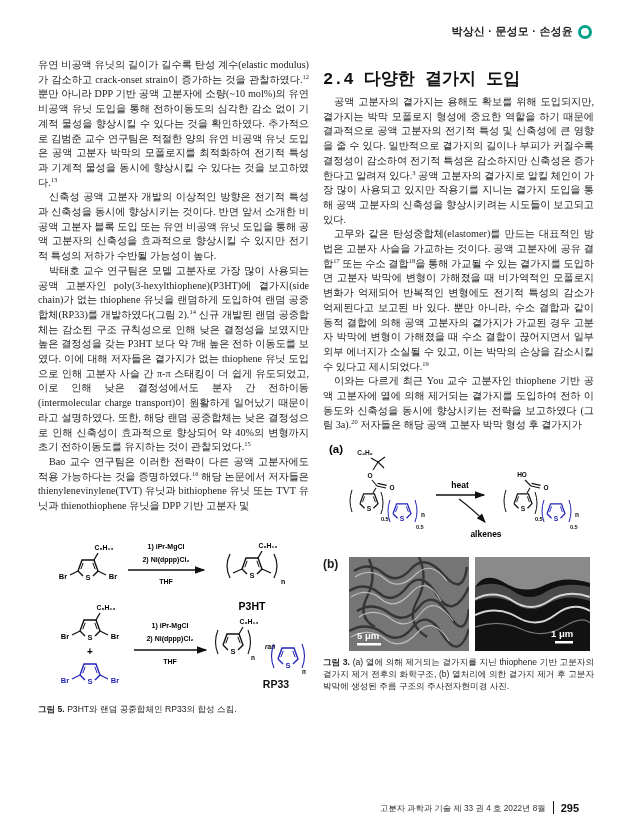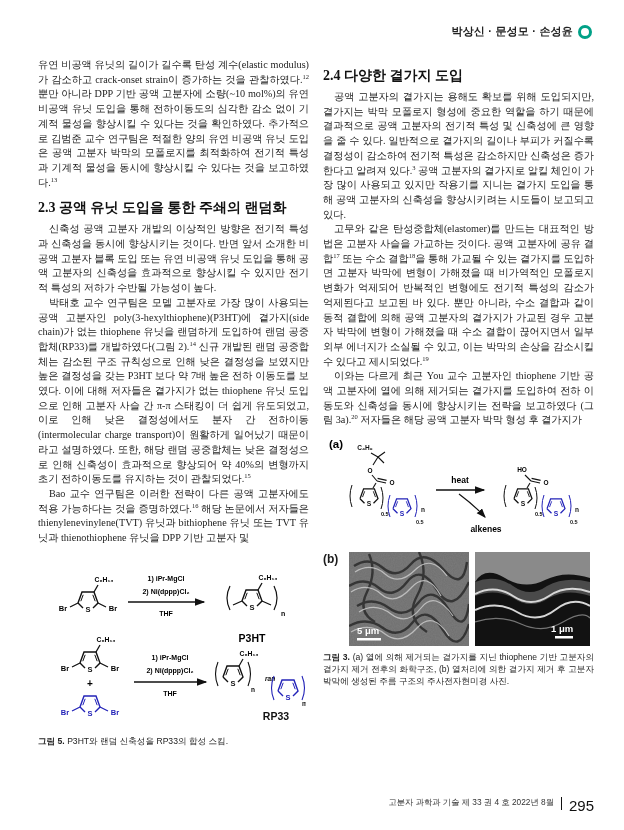--- a/index.html
+++ b/index.html
@@ -7,53 +7,52 @@
         font-family:"Liberation Serif","DejaVu Serif",serif;color:#1b1b1b;}
   .header{position:absolute;top:24px;right:32px;display:flex;align-items:center;gap:5px;
           font-family:"Liberation Sans","DejaVu Sans",sans-serif;}
   .authors{font-size:11px;font-weight:bold;color:#222;letter-spacing:0.2px;}
   .author-dot{width:8px;height:8px;border:3px solid #00a187;border-radius:50%;display:inline-block;}
   .columns{position:absolute;top:58px;left:38px;width:556px;display:flex;gap:14px;}
   .col{width:271px;}
   p.body{font-size:10.2px;line-height:14.7px;text-align:justify;margin:0;word-break:break-word;}
   p.indent{text-indent:11px;}
   sup{font-size:6.5px;line-height:0;}
-  h2.sec{font-family:Liberation Serif, serif;font-size:14px;font-weight:bold;
+  h2.sec{font-family:Liberation Mono, monospace;font-size:17px;font-weight:bold;
          margin:9px 0 5px 0;color:#111;}
   figure{margin:0;padding:0;}
   .figwrap2{margin-top:8px;}
   .figwrap3{margin-top:4px;}
   figcaption{font-family:"Liberation Sans","DejaVu Sans",sans-serif;font-size:8.6px;line-height:12px;
              color:#222;text-align:justify;margin-top:5px;}
   figcaption b{font-weight:bold;}
   .sem-row{display:flex;align-items:flex-start;gap:6px;margin-top:4px;}
   .b-label{font-family:"Liberation Sans","DejaVu Sans",sans-serif;font-weight:bold;font-size:12px;width:20px;flex:0 0 auto;}
-  .footer{position:absolute;bottom:16px;right:30px;display:flex;align-items:flex-start;
+  .footer{position:absolute;bottom:16px;right:45px;display:flex;align-items:flex-end;
           font-family:"Liberation Sans","DejaVu Sans",sans-serif;}
   .journal{font-size:8.3px;color:#333;}
   .fsep{width:1px;height:13px;background:#111;margin:0 7px;}
-  .pageno{font-size:15px;font-weight:normal;color:#111;}
+  .pageno{font-size:11px;font-weight:bold;color:#111;}
   svg text{font-family:"Liberation Sans","DejaVu Sans",sans-serif;}
 </style>
 </head>
 <body>
 
 <div class="page">
 
   <div class="header">
     <span class="authors">박상신 · 문성모 · 손성윤</span>
     <span class="author-dot"></span>
   </div>
 
   <div class="columns">
 
     <div class="col">
       <p class="body"><span>유연 비공액 유닛의 길이가 길수록 탄성 계수(elastic modulus)가 감소하고 crack-onset strain이 증가하는 것을 관찰하였다.</span><sup>12</sup><span> 뿐만 아니라 DPP 기반 공액 고분자에 소량(~10 mol%)의 유연 비공액 유닛 도입을 통해 전하이동도의 심각한 감소 없이 기계적 물성을 향상시킬 수 있다는 것을 확인하였다. 추가적으로 김범준 교수 연구팀은 적절한 양의 유연 비공액 유닛 도입은 공액 고분자 박막의 모폴로지를 최적화하여 전기적 특성과 기계적 물성을 동시에 향상시킬 수 있다는 것을 보고하였다.</span><sup>13</sup></p>
 
-      <h2 class="sec">2.3 공액 유닛 도입을 통한 주쇄의 랜덤화</h2>
 
       <p class="body indent">신축성 공액 고분자 개발의 이상적인 방향은 전기적 특성과 신축성을 동시에 향상시키는 것이다. 반면 앞서 소개한 비공액 고분자 블록 도입 또는 유연 비공액 유닛 도입을 통해 공액 고분자의 신축성을 효과적으로 향상시킬 수 있지만 전기적 특성의 저하가 수반될 가능성이 높다.</p>
 
       <p class="body indent"><span>박태호 교수 연구팀은 모델 고분자로 가장 많이 사용되는 공액 고분자인 poly(3-hexylthiophene)(P3HT)에 곁가지(side chain)가 없는 thiophene 유닛을 랜덤하게 도입하여 랜덤 공중합체(RP33)를 개발하였다(그림 2).</span><sup>14</sup><span> 신규 개발된 랜덤 공중합체는 감소된 구조 규칙성으로 인해 낮은 결정성을 보였지만 높은 결정성을 갖는 P3HT 보다 약 7배 높은 전하 이동도를 보였다. 이에 대해 저자들은 곁가지가 없는 thiophene 유닛 도입으로 인해 고분자 사슬 간 π-π 스태킹이 더 쉽게 유도되었고, 이로 인해 낮은 결정성에서도 분자 간 전하이동(intermolecular charge transport)이 원활하게 일어났기 때문이라고 설명하였다. 또한, 해당 랜덤 공중합체는 낮은 결정성으로 인해 신축성이 효과적으로 향상되어 약 40%의 변형까지 초기 전하이동도를 유지하는 것이 관찰되었다.</span><sup>15</sup></p>
 
       <p class="body indent"><span>Bao 교수 연구팀은 이러한 전략이 다른 공액 고분자에도 적용 가능하다는 것을 증명하였다.</span><sup>16</sup><span> 해당 논문에서 저자들은 thienylenevinylene(TVT) 유닛과 bithiophene 유닛 또는 TVT 유닛과 thienothiophene 유닛을 DPP 기반 고분자 및</span></p>
 
       <figure class="figwrap2">
         <svg width="268" height="172" viewBox="0 0 268 172">
           <defs>
@@ -126,21 +125,21 @@
             <text x="227" y="127" font-size="6.5" font-style="italic" font-weight="bold">ran</text>
             <g color="#2323b8">
               <path d="M 236,122 Q 231,134 236,146" fill="none" stroke="#2323b8" stroke-width="1.1"></path>
               <path d="M 264,122 Q 269,134 264,146" fill="none" stroke="#2323b8" stroke-width="1.1"></path>
               <use href="#thio-ring" x="250" y="134"></use>
               <text x="264" y="152" font-size="6.5" font-weight="bold" fill="#111">m</text>
             </g>
             <text x="238" y="166" text-anchor="middle" font-size="10.5" font-weight="bold" fill="#111">RP33</text>
           </g>
         </svg>
-        <figcaption><b>그림 5.</b><span> P3HT와 랜덤 신축성을 RP33의 합성 스킴.</span></figcaption>
+        <figcaption><b>그림 5.</b><span> P3HT와 랜덤 공중합체인 RP33의 합성 스킴.</span></figcaption>
       </figure>
     </div>
 
     <div class="col">
 
       <h2 class="sec">2.4 다양한 곁가지 도입</h2>
 
       <p class="body indent"><span>공액 고분자의 곁가지는 용해도 확보를 위해 도입되지만, 곁가지는 박막 모폴로지 형성에 중요한 역할을 하기 때문에 결과적으로 공액 고분자의 전기적 특성 및 신축성에 큰 영향을 줄 수 있다. 일반적으로 곁가지의 길이나 부피가 커질수록 결정성이 감소하여 전기적 특성은 감소하지만 신축성은 증가한다고 알려져 있다.</span><sup>3</sup><span> 공액 고분자의 곁가지로 알킬 체인이 가장 많이 사용되고 있지만 작용기를 지니는 곁가지 도입을 통해 공액 고분자의 신축성을 향상시키려는 시도들이 보고되고 있다.</span></p>
 
       <p class="body indent"><span>고무와 같은 탄성중합체(elastomer)를 만드는 대표적인 방법은 고분자 사슬을 가교하는 것이다. 공액 고분자에 공유 결합</span><sup>17</sup><span> 또는 수소 결합</span><sup>18</sup><span>을 통해 가교될 수 있는 곁가지를 도입하면 고분자 박막에 변형이 가해졌을 때 비가역적인 모폴로지 변화가 억제되어 반복적인 변형에도 전기적 특성의 감소가 억제된다고 보고된 바 있다. 뿐만 아니라, 수소 결합과 같이 동적 결합에 의해 공액 고분자의 곁가지가 가교된 경우 고분자 박막에 변형이 가해졌을 때 수소 결합이 끊어지면서 일부 외부 에너지가 소실될 수 있고, 이는 박막의 손상을 감소시킬 수 있다고 제시되었다.</span><sup>19</sup></p>

